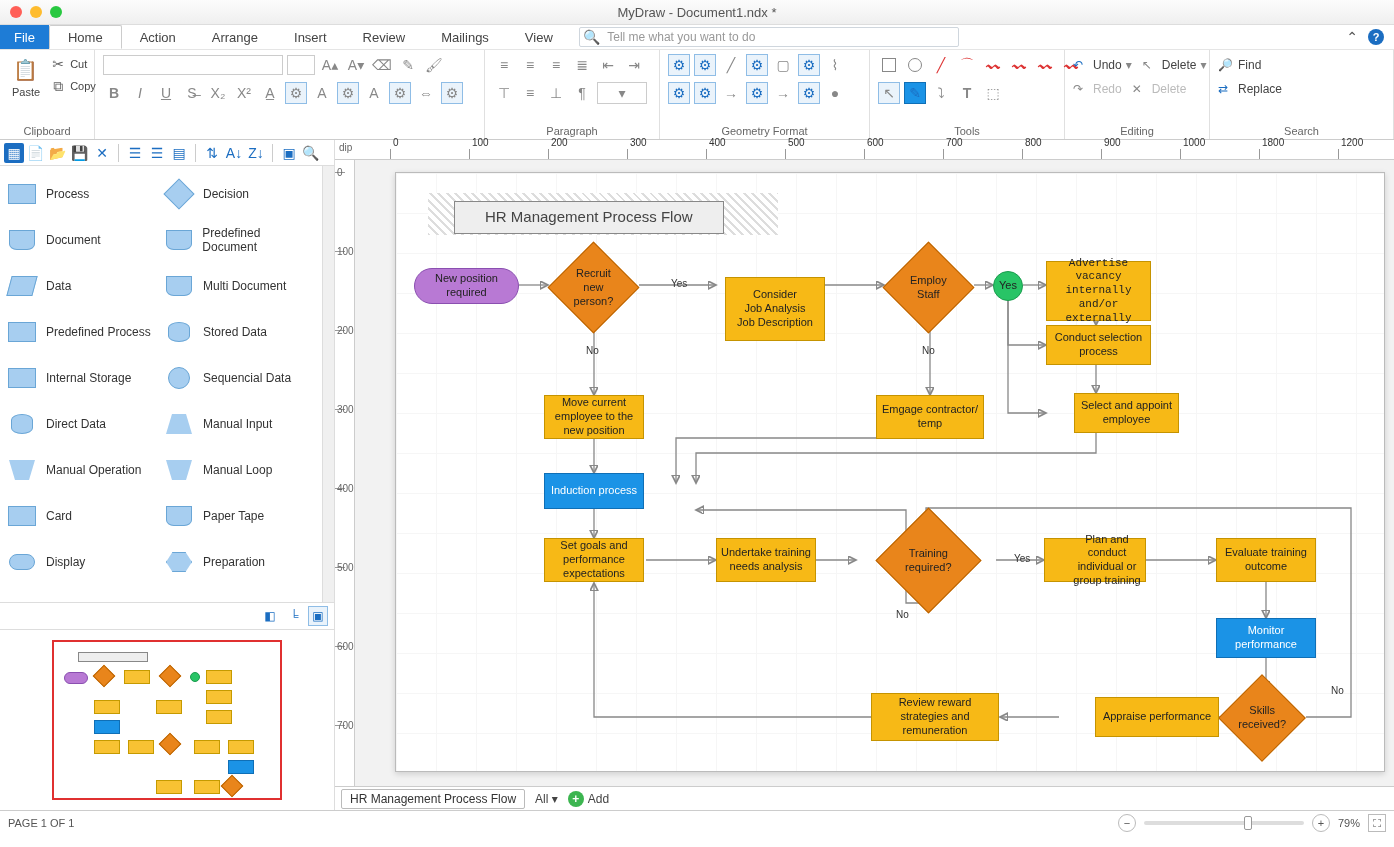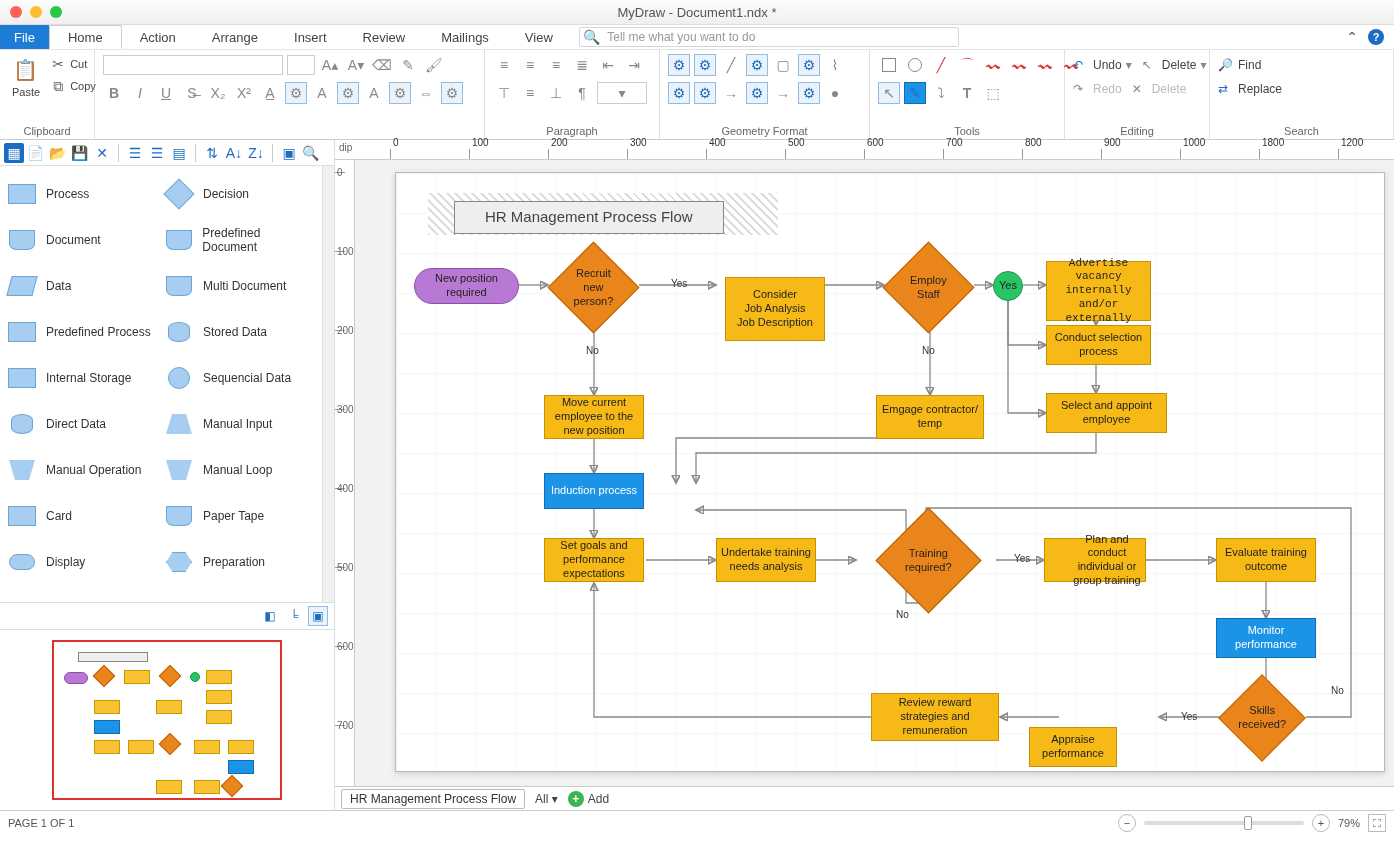--- a/index.html
+++ b/index.html
@@ -626,21 +626,21 @@
           <div class="flow decision" style="left:500px;top:82px;width:65px;height:65px;">
               <div class="inner">Employ Staff</div>
             </div>
           <div class="flow circle" style="left:597px;top:98px;width:30px;height:30px;">Yes</div>
           <div class="flow process" style="left:650px;top:88px;width:105px;height:60px;font-family:Liberation Mono, monospace;">Advertise vacancy internally and/or externally</div>
 
           <div class="lbl" style="left:190px;top:172px;">No</div>
           <div class="lbl" style="left:526px;top:172px;">No</div>
 
           <div class="flow process" style="left:650px;top:152px;width:105px;height:40px;">Conduct selection process</div>
-          <div class="flow process" style="left:650px;top:220px;width:121px;height:40px;">Select and appoint employee</div>
+          <div class="flow process" style="left:678px;top:220px;width:105px;height:40px;">Select and appoint employee</div>
 
           <div class="flow process" style="left:148px;top:222px;width:100px;height:44px;">Move current employee to the new position</div>
           <div class="flow process" style="left:480px;top:222px;width:108px;height:44px;">Emgage contractor/ temp</div>
 
           <div class="flow process blue" style="left:148px;top:300px;width:100px;height:36px;">Induction process</div>
 
           <div class="flow process" style="left:148px;top:365px;width:100px;height:44px;">Set goals and performance expectations</div>
           <div class="flow process" style="left:320px;top:365px;width:100px;height:44px;">Undertake training needs analysis</div>
           <div class="flow decision" style="left:495px;top:350px;width:75px;height:75px;">
               <div class="inner">Training required?</div>
@@ -650,21 +650,21 @@
           <div class="flow process" style="left:648px;top:365px;width:102px;height:44px;padding-left:28px;">Plan and conduct individual or group training</div>
           <div class="flow process" style="left:820px;top:365px;width:100px;height:44px;">Evaluate training outcome</div>
 
           <div class="flow process blue" style="left:820px;top:445px;width:100px;height:40px;">Monitor performance</div>
 
           <div class="flow decision" style="left:835px;top:514px;width:62px;height:62px;">
               <div class="inner">Skills received?</div>
             </div>
           <div class="lbl" style="left:785px;top:538px;">Yes</div>
           <div class="lbl" style="left:935px;top:512px;">No</div>
-          <div class="flow process" style="left:633px;top:524px;width:88px;height:40px;margin-top:30px;">Appraise performance</div>
+          <div class="flow process" style="left:699px;top:524px;width:124px;height:40px;">Appraise performance</div>
           <div class="flow process" style="left:475px;top:520px;width:128px;height:48px;">Review reward strategies and remuneration</div>
 
         </div>
       </div>
     </div>
     <div class="sheet-tabs">
       <div class="sheet-tab">HR Management Process Flow</div>
       <div class="sheet-all"><span>All</span> ▾</div>
       <div class="sheet-add">
           <div class="plus">+</div>

